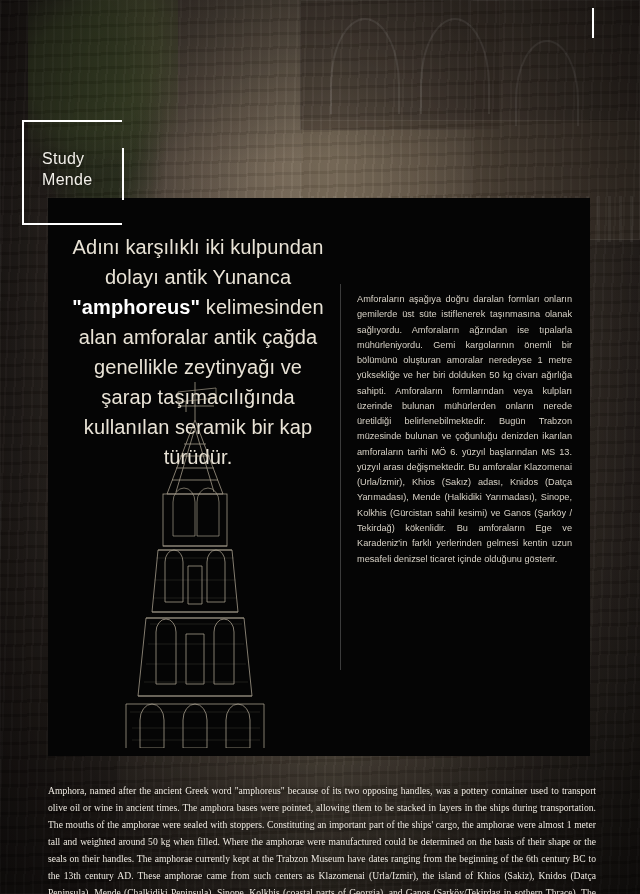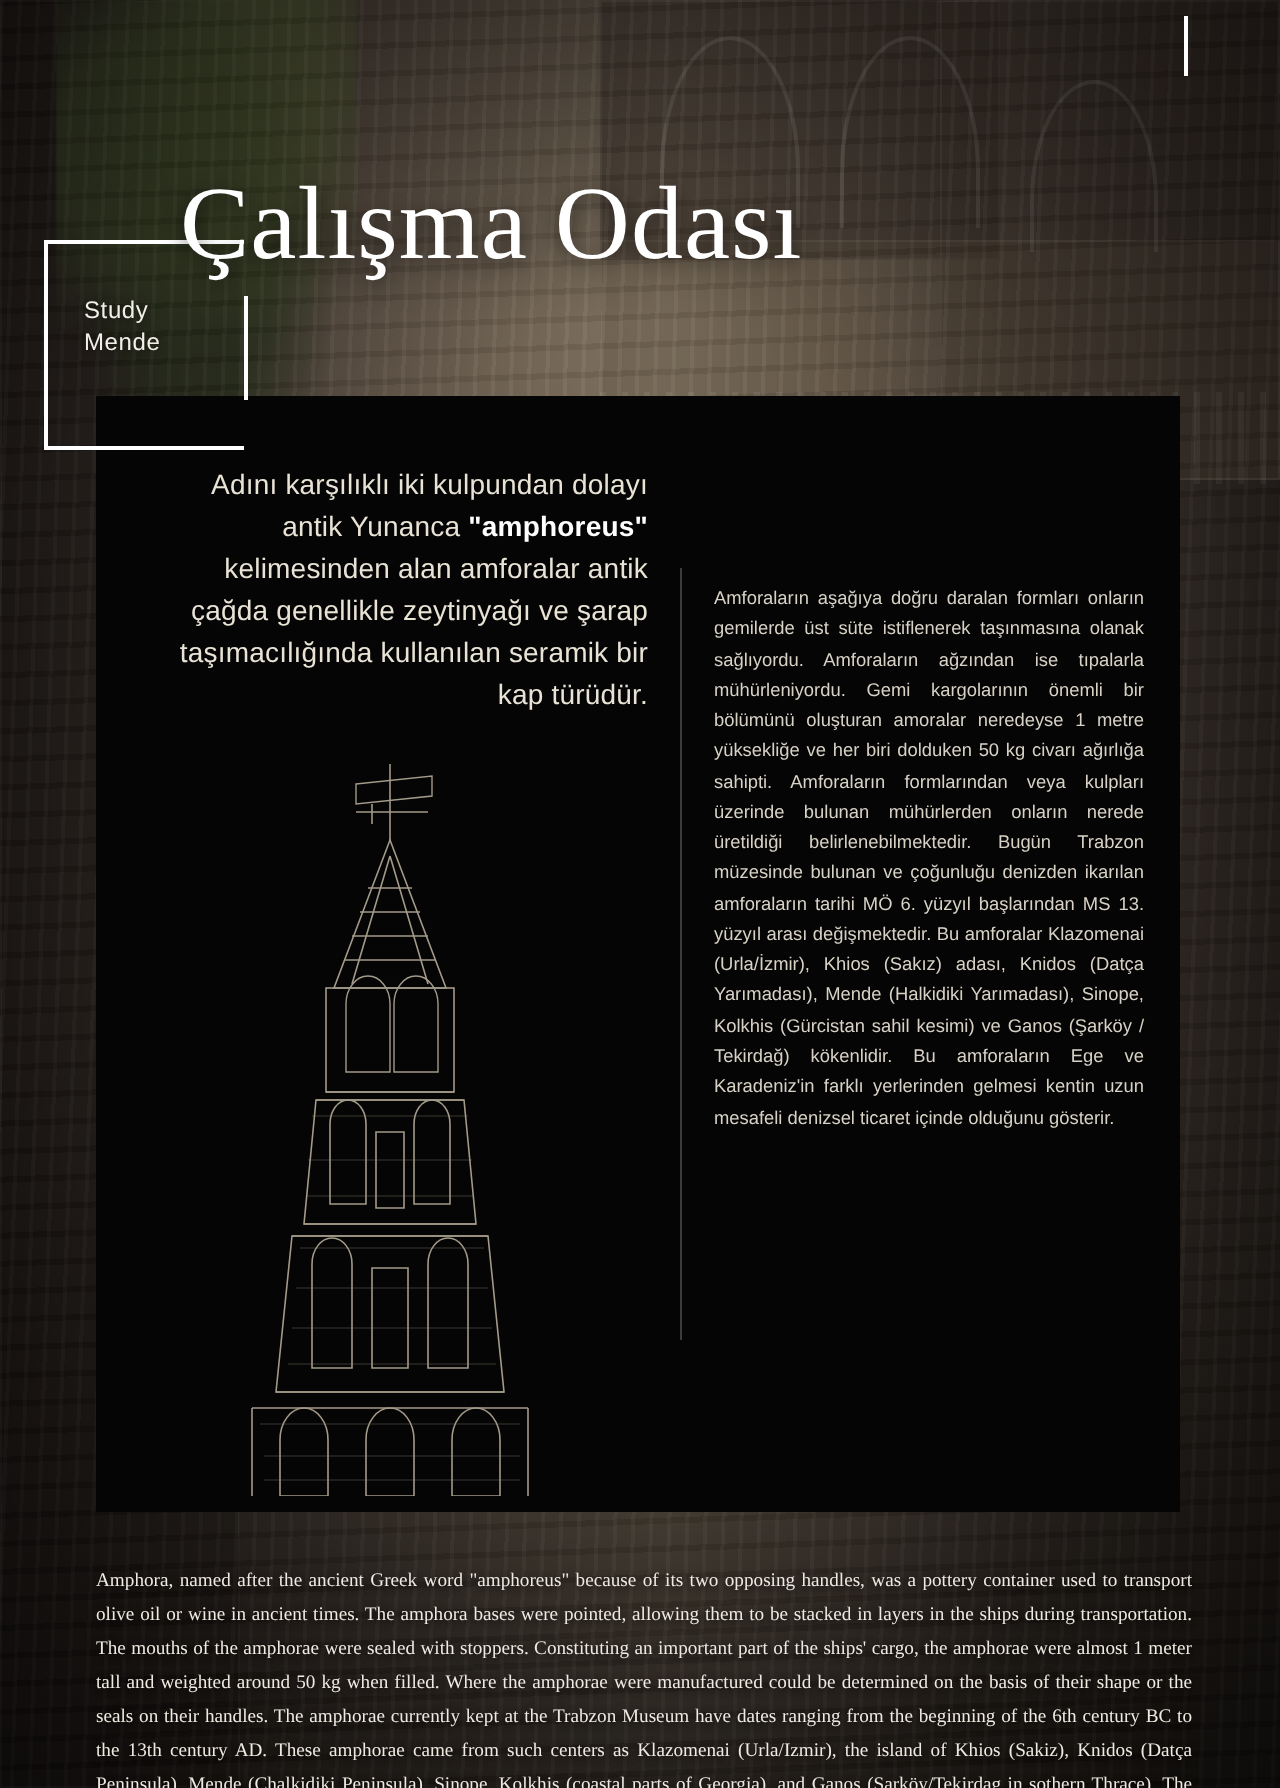--- a/index.html
+++ b/index.html
@@ -104,21 +104,21 @@
     border-left: 2px solid #ffffff;
     border-top: 2px solid #ffffff;
     border-bottom: 2px solid #ffffff;
     z-index: 4;
   }
   .subtitle {
     position: absolute;
     left: 42px; top: 148px;
     z-index: 6;
     font-family: "Liberation Sans", sans-serif;
-    font-size: 12px;
+    font-size: 16px;
     line-height: 1.32;
     color: #f2efe9;
     letter-spacing: .3px;
     text-shadow: 0 1px 6px rgba(0,0,0,0.6);
   }
   .subtitle span { display: block; }
   .sub-rule {
     position: absolute;
     left: 122px; top: 148px;
     width: 2px; height: 52px;
@@ -148,23 +148,23 @@
   .engrave {
     position: absolute;
     left: 18px; top: 178px;
     width: 258px; height: 372px;
     opacity: .92;
   }
   .lead-quote {
     position: absolute;
     left: 24px; top: 34px;
     width: 252px;
-    text-align: right;
+    text-align: center;
     font-family: "Liberation Sans", sans-serif;
-    font-size: 14px;
+    font-size: 20px;
     line-height: 1.50;
     color: #e9e3d6;
     letter-spacing: .1px;
   }
   .lead-quote b { color: #ffffff; font-weight: bold; }
 
   .panel-divider {
     width: 1px;
     background: rgba(255,255,255,0.22);
     margin: 86px 0 86px 0;
@@ -212,23 +212,20 @@
     <div class="arch a2"></div>
     <div class="arch a3"></div>
     <div class="rail"></div>
     <div class="foliage"></div>
   </div>
   <div class="vignette"></div>
 
   <div class="top-tick"></div>
 
   <div class="bracket"></div>
-  <div class="title-wrap">
-    <div class="main-title">Çalışma Odası</div>
-  </div>
   <div class="subtitle">
     <span>Study</span>
     <span>Mende</span>
   </div>
   <div class="sub-rule"></div>
 
   <div class="panel">
     <div class="panel-inner">
       <div class="panel-left">
         <div class="lead-quote">

